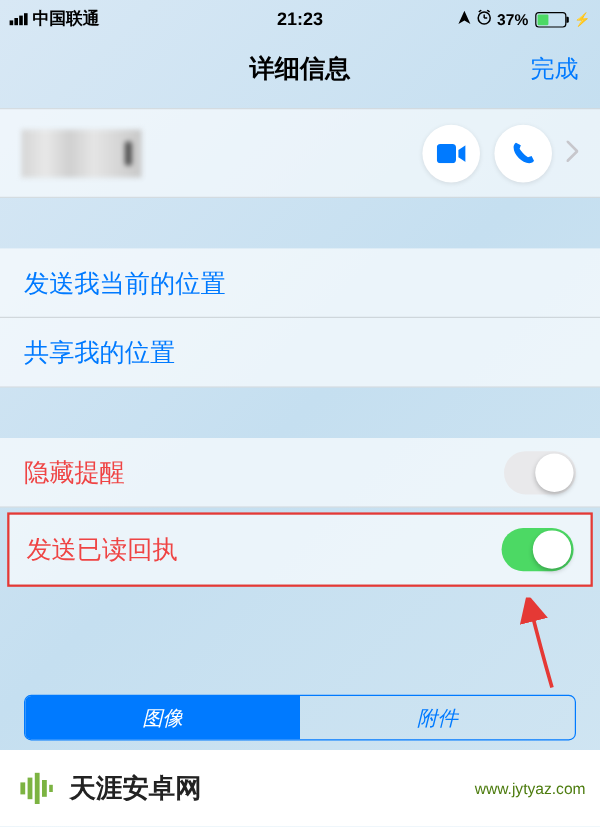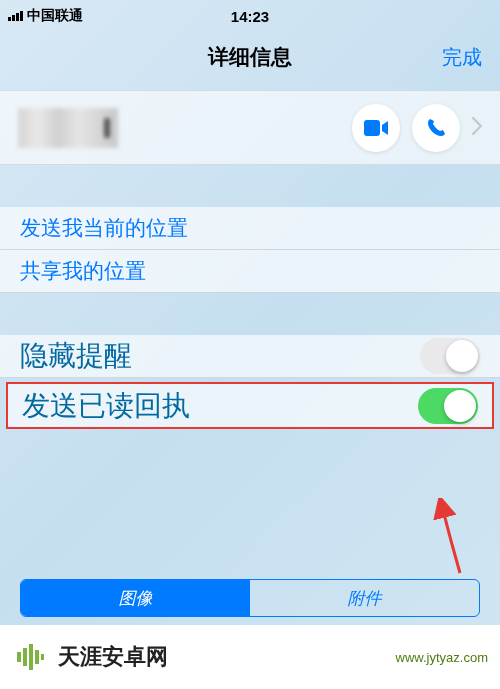--- a/index.html
+++ b/index.html
@@ -150,37 +150,37 @@
     }
     .chevron {
       color: #c7c7cc;
       font-size: 22px;
     }
     .section-gap {
       height: 42px;
     }
     .list-row {
       background: rgba(255,255,255,0.65);
-      height: 43px;
+      height: 58px;
       display: flex;
       align-items: center;
       padding: 0 20px;
       border-bottom: 0.5px solid rgba(0,0,0,0.12);
     }
     .list-row:first-of-type {
       border-top: 0.5px solid rgba(0,0,0,0.12);
       gap: 28px;
     }
     .link-text {
       font-size: 21px;
       color: #007aff;
     }
     .setting-text {
-      font-size: 28px;
-      color: #0369a1;
+      font-size: 21px;
+      color: #ef4444;
     }
     .toggle {
       margin-left: auto;
       width: 60px;
       height: 36px;
       border-radius: 18px;
       position: relative;
     }
     .toggle-off {
       background: #e9e9eb;
@@ -281,21 +281,42 @@
 <div class="status-bar">
   <div class="status-left">
     <div class="signal-bars">
       <div class="signal-bar bar1"></div>
       <div class="signal-bar bar2"></div>
       <div class="signal-bar bar3"></div>
       <div class="signal-bar bar4"></div>
     </div>
     <span>中国联通</span>
   </div>
-  <div class="status-center">14:23</div>
+  <div class="status-center">21:23</div>
+  <div class="status-right">
+    <span>
+      <svg width="12" height="12" viewBox="0 0 12 12">
+          <path d="M6 0 L11 11 L6 8 L1 11 Z" fill="#000"></path>
+        </svg>
+    </span>
+    <span>
+      <svg width="13" height="13" viewBox="0 0 13 13">
+          <circle cx="6.5" cy="7" r="5" fill="none" stroke="#000" stroke-width="1.3"></circle>
+          <line x1="6.5" y1="7" x2="6.5" y2="4" stroke="#000" stroke-width="1.2"></line>
+          <line x1="6.5" y1="7" x2="9" y2="7" stroke="#000" stroke-width="1.2"></line>
+          <line x1="2" y1="2" x2="4" y2="0.5" stroke="#000" stroke-width="1.3"></line>
+          <line x1="11" y1="2" x2="9" y2="0.5" stroke="#000" stroke-width="1.3"></line>
+        </svg>
+    </span>
+    <span>37%</span>
+    <div class="battery">
+      <div class="battery-fill"></div>
+    </div>
+    <span class="lightning">⚡</span>
+  </div>
 </div>
 
 <div class="nav-bar">
   <span class="nav-title">详细信息</span>
   <span class="nav-done">完成</span>
 </div>
 
 <div class="contact-row">
   <div class="avatar-blur"></div>
   <div class="contact-actions">

